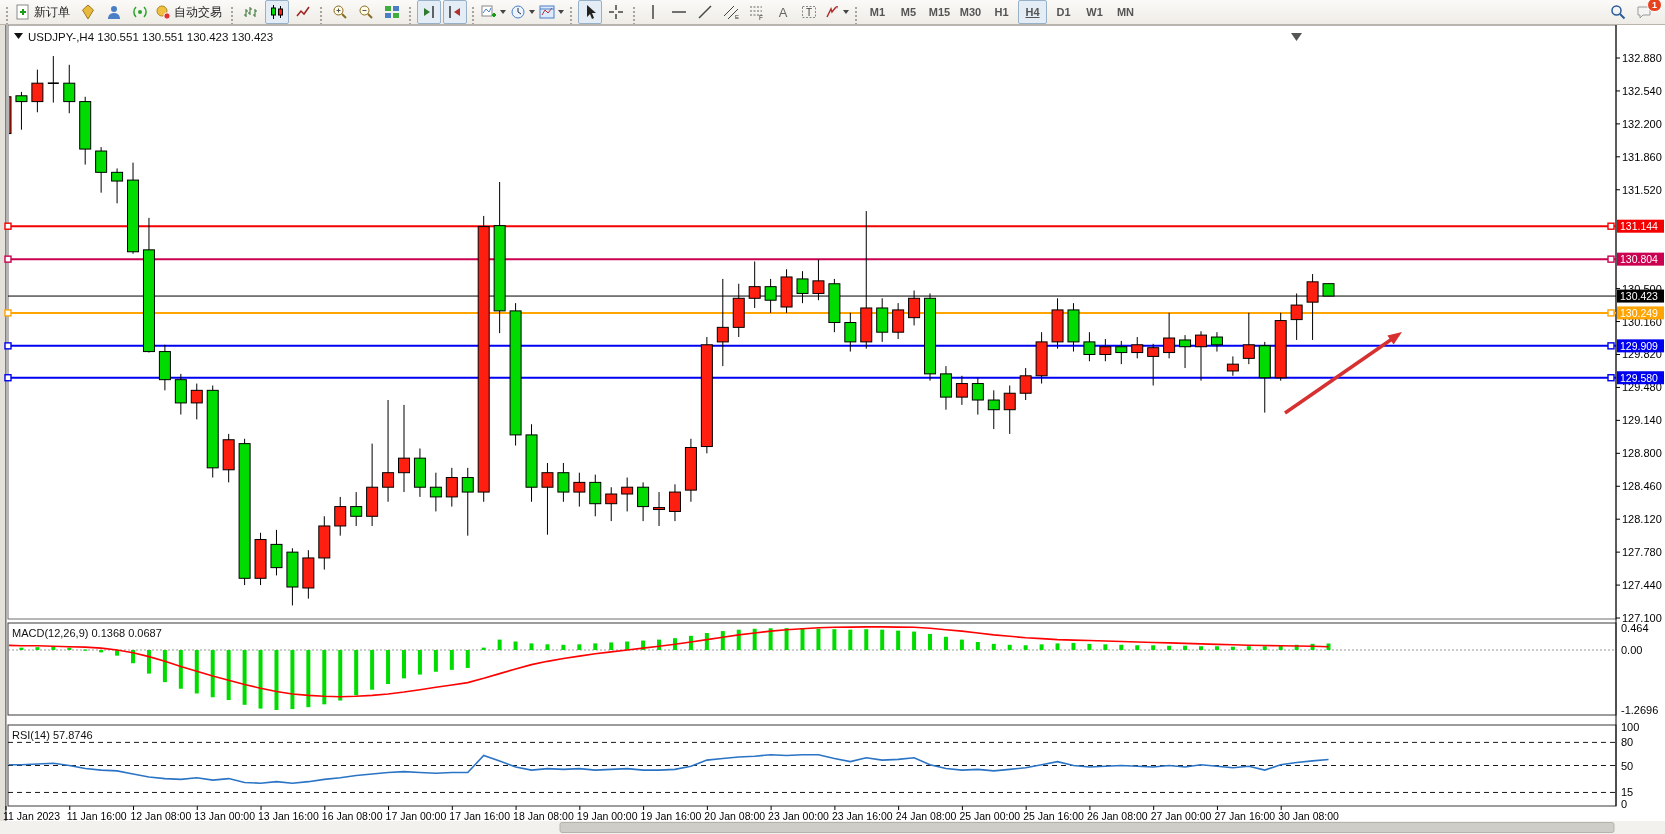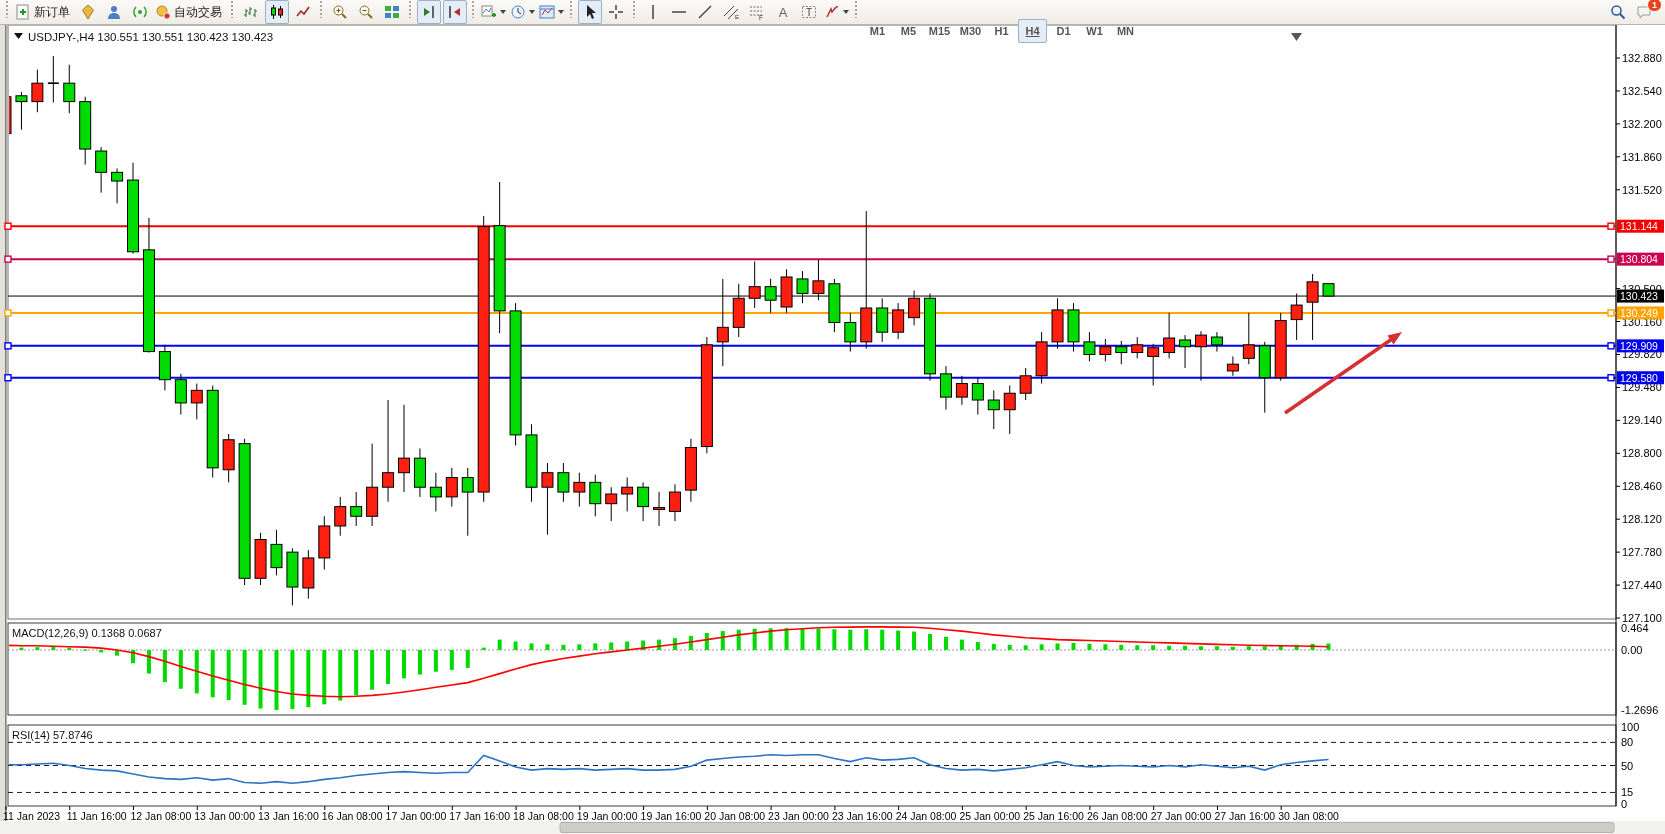--- a/index.html
+++ b/index.html
@@ -1,21 +1,21 @@
 <!DOCTYPE html>
 <html><head>
 <meta charset="utf-8">
 <style>
   html,body{margin:0;padding:0;background:#fff;}
   .screen{position:relative;width:1665px;height:834px;overflow:hidden;background:#fff;
           font-family:"Liberation Sans",sans-serif;}
   
   .toolbar{position:absolute;top:0;left:0;right:0;height:24px;z-index:5;
            background:linear-gradient(#fbfaf8,#efece6);border-bottom:1px solid #b9b5ab;
-           display:flex;align-items:flex-start;padding:0 2px;}
+           display:flex;align-items:flex-end;padding:0 2px;}
   .grip{width:5px;height:18px;margin:0 3px;
         background-image:radial-gradient(circle,#a8a49a 1px,transparent 1.3px);
         background-size:4px 4px;}
   .tb{height:22px;min-width:22px;display:flex;align-items:center;justify-content:center;
       border:1px solid transparent;border-radius:2px;margin:0 1px;color:#333;cursor:default;}
   .tb.pressed{border-color:#96b1c8;background:#e4edf5;text-decoration:underline;}
   .tb .lbl{margin:0 3px;font-size:12px;color:#222;white-space:nowrap;}
   .ic{width:16px;height:16px;display:block;}
   .caret{width:0;height:0;border-left:3px solid transparent;border-right:3px solid transparent;
          border-top:4px solid #444;margin-left:3px;}

